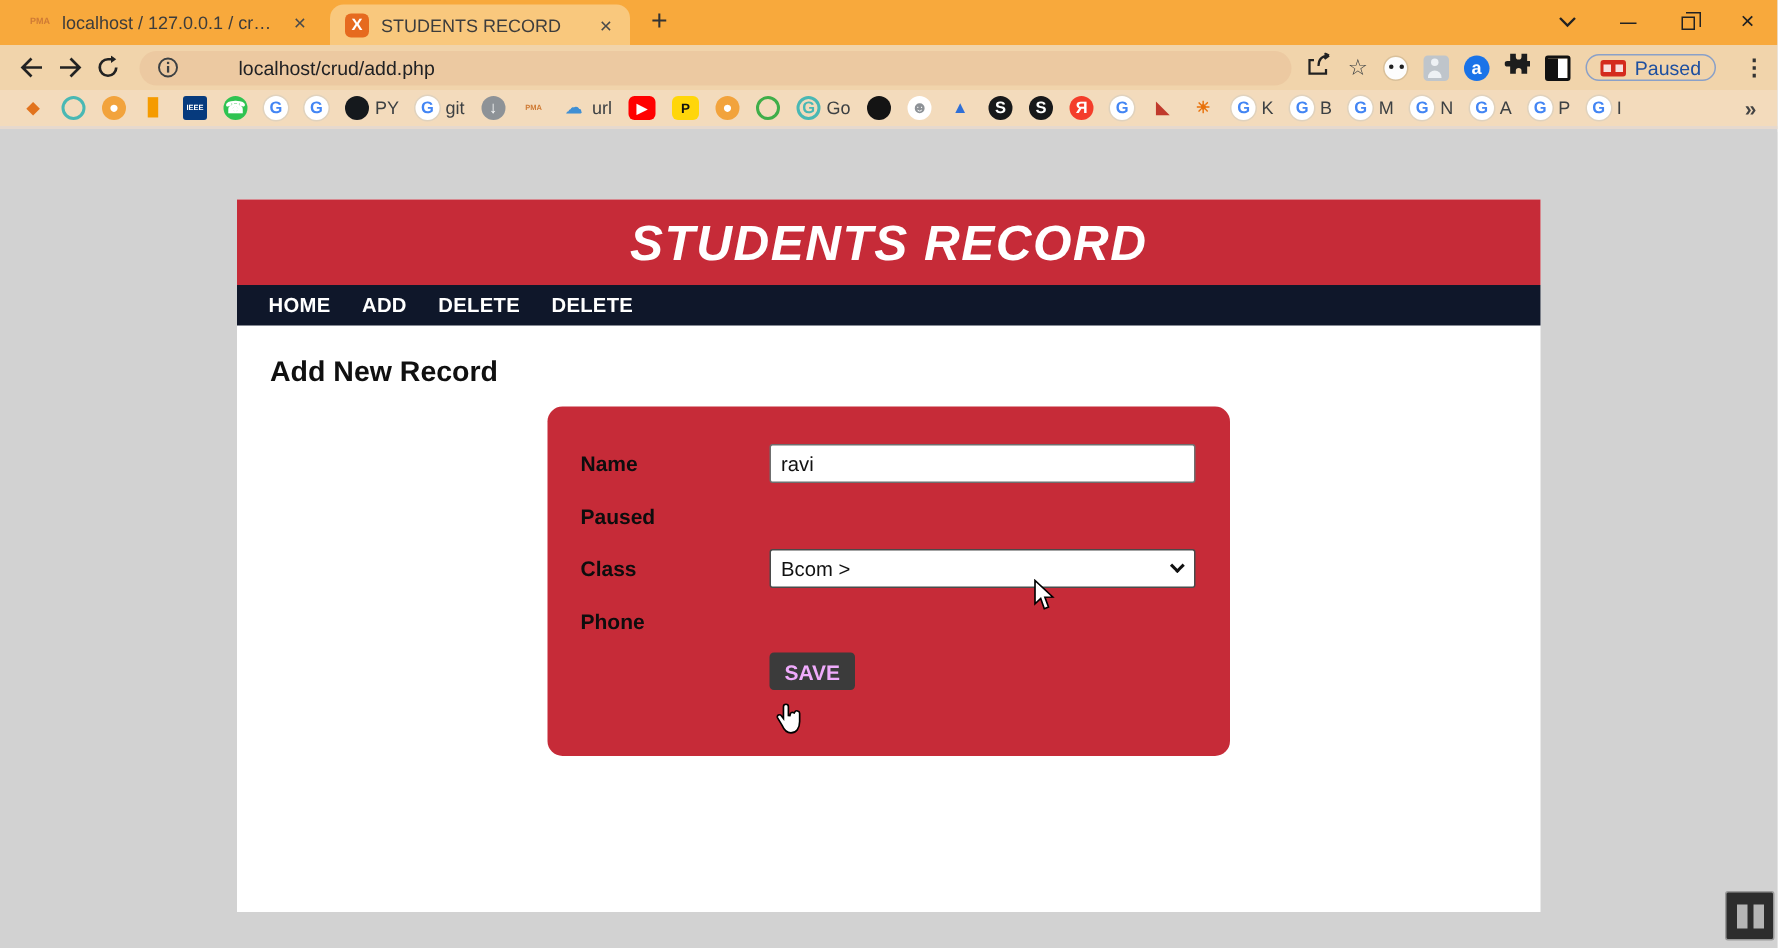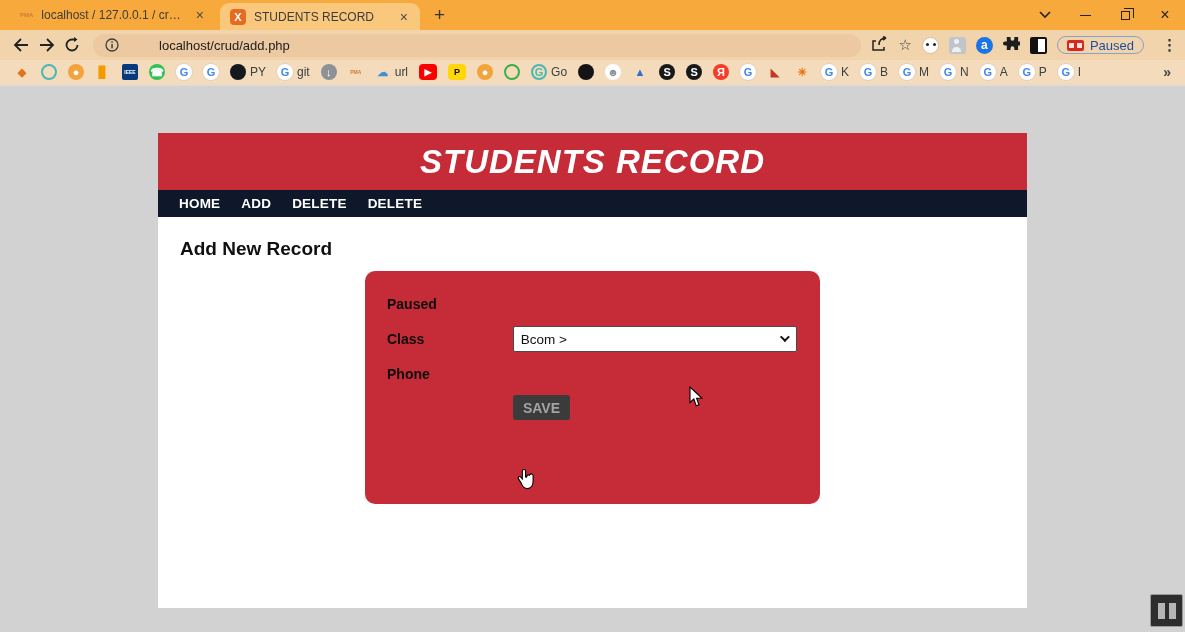--- a/index.html
+++ b/index.html
@@ -108,21 +108,21 @@
   .fctrl { width:285px; height:26px; border:1px solid #6f6f6f;
     border-radius:2px; background:#fff; font-size:13.5px; color:#111;
     padding:0 7px; font-family:"Liberation Sans", sans-serif; }
   .fselect { display:flex; align-items:center; position:relative;
     border:1px solid #4a4a4a; }
   .sel-chevron { position:absolute; right:9px; top:8px; width:7px; height:7px;
     border-right:2px solid #111; border-bottom:2px solid #111;
     transform:rotate(45deg) translateY(-2px); }
   .focused { border:2px solid #0f0f0f; height:28px; border-radius:3px; }
   #save-btn { margin-left:126px; margin-top:-1px; width:57px; height:25px;
-    background:#3b3b3b; color:#a3a3a3; border:none; border-radius:3px;
+    background:#3b3b3b; color:#f0abfc; border:none; border-radius:3px;
     font-size:14px; font-weight:bold; font-family:"Liberation Sans",sans-serif; }
 
   
   .cursor { position:absolute; pointer-events:none; }
   #pause-overlay { position:absolute; left:1150px; top:594px; width:33px;
     height:33px; background:#2d2d2d; border:1px solid #9a9a9a;
     border-radius:2px; display:flex; align-items:center; justify-content:center;
     gap:4px; }
   .pause-bar { width:7px; height:16px; background:#b5b5b5; }
 </style>
@@ -333,20 +333,24 @@
   <div id="site-nav">
     <span class="nav-item">HOME</span>
     <span class="nav-item">ADD</span>
     <span class="nav-item">DELETE</span>
     <span class="nav-item">DELETE</span>
   </div>
   <div id="section-title">Add New Record</div>
 
   <div id="form-panel">
     <div class="frow">
+      <span class="flabel">Name</span>
+      <input class="fctrl" value="ravi" style="">
+    </div>
+    <div class="frow">
       <span class="flabel">Paused</span>
     </div>
     <div class="frow">
       <span class="flabel">Class</span>
       <div class="fctrl fselect">
         <span>Bcom &gt;</span>
         <span class="sel-chevron"></span>
       </div>
     </div>
     <div class="frow">

